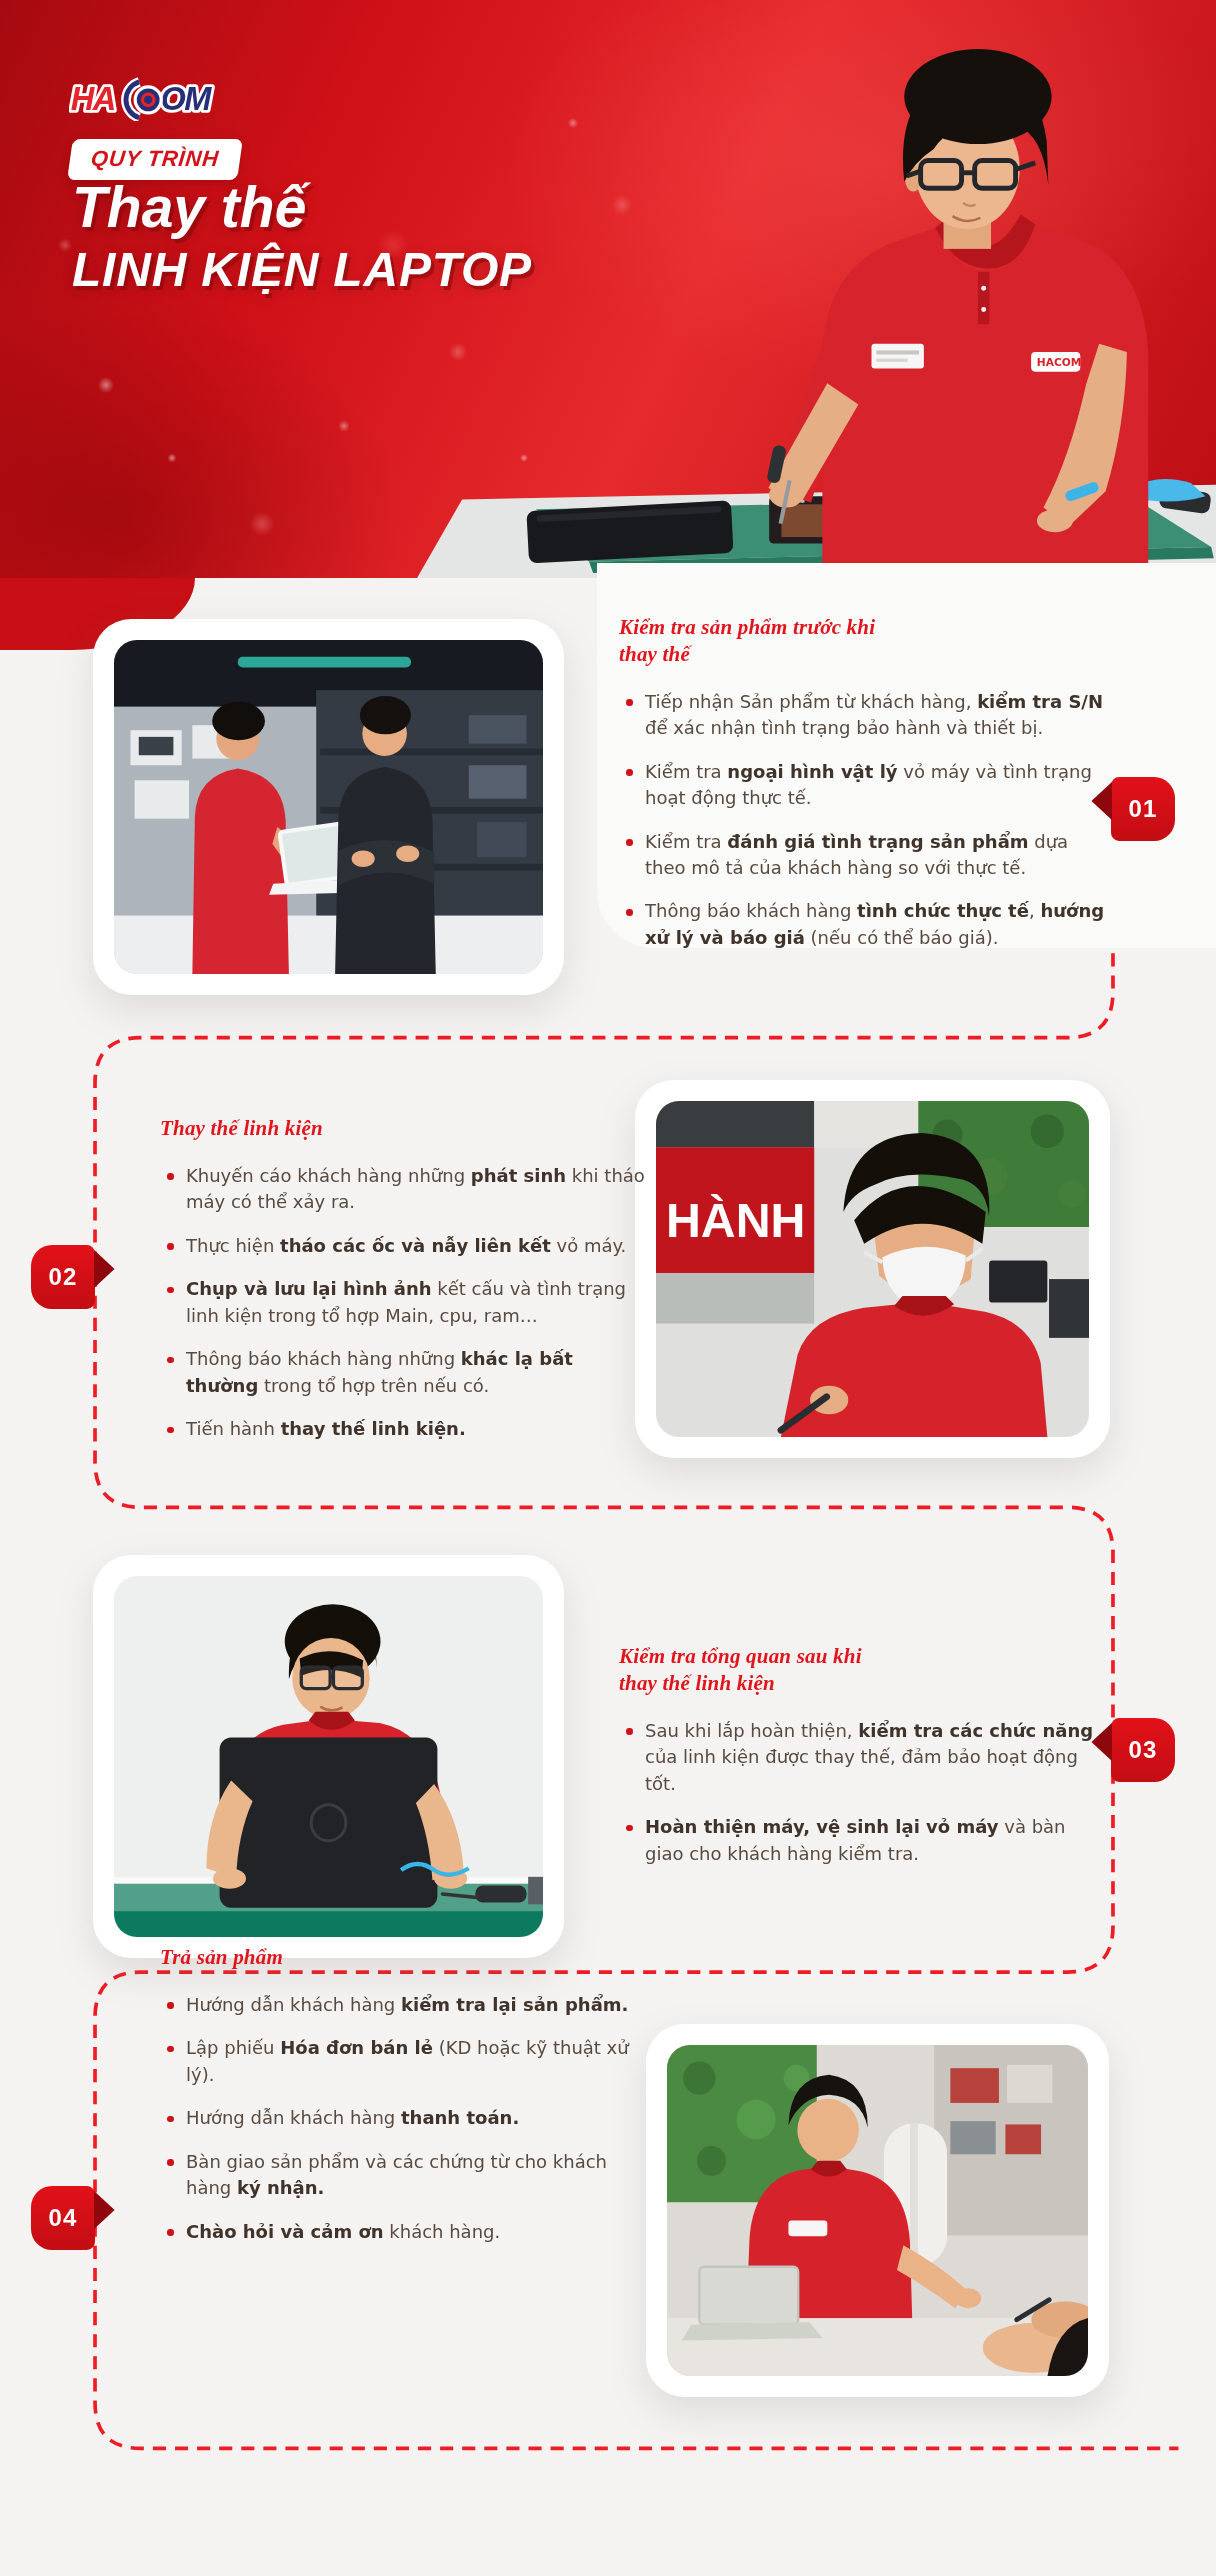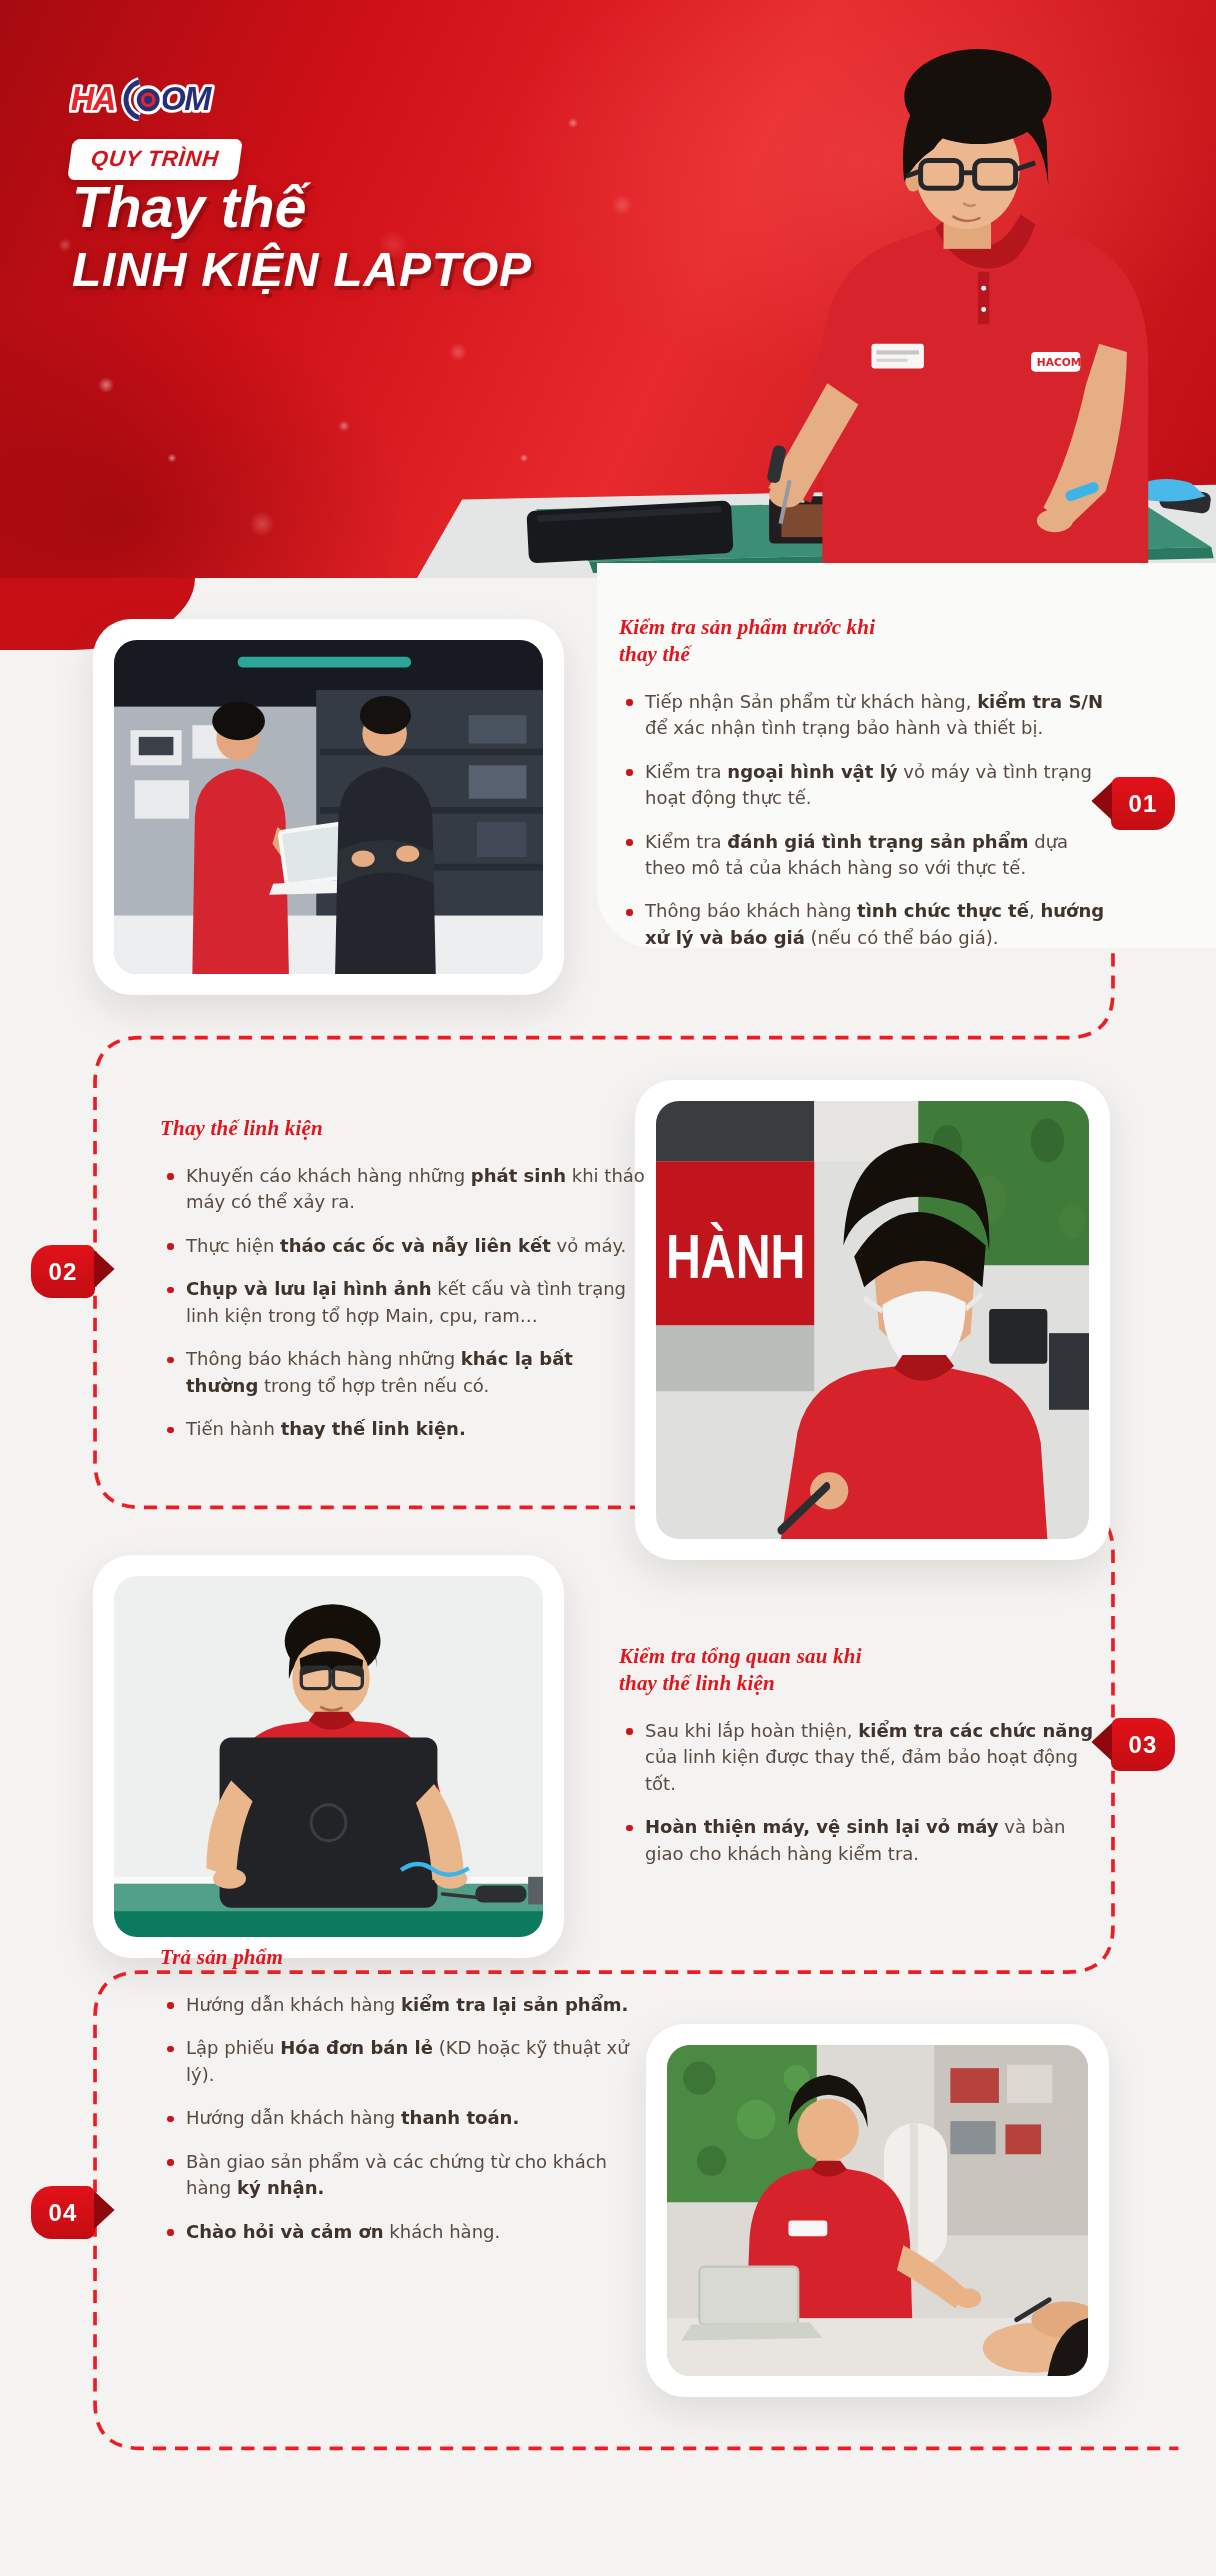--- a/index.html
+++ b/index.html
@@ -33,35 +33,35 @@
   .title1{position:absolute;left:72px;top:178px;color:#fff;font-style:italic;font-weight:900;
       font-size:57px;line-height:1.05;font-family:"Liberation Sans","DejaVu Sans",sans-serif;
       text-shadow:3.3px 4.1px 0 rgba(140,8,10,.6),0 1.6px 13px rgba(0,0,0,.18);}
   .title2{position:absolute;left:72px;top:245px;color:#fff;font-style:italic;font-weight:900;
       font-size:48px;line-height:1.05;letter-spacing:0.8px;font-family:"Liberation Sans","DejaVu Sans",sans-serif;
       text-shadow:3.3px 4.1px 0 rgba(140,8,10,.6),0 1.6px 13px rgba(0,0,0,.18);}
   .hero{position:absolute;left:413px;top:0;width:804px;height:578px;}
 
   
   .flow{position:absolute;left:0;top:0;width:1217px;height:2576px;pointer-events:none;}
-  .badge{position:absolute;width:64px;height:53px;background:linear-gradient(180deg,#e21119,#c30d13);
+  .badge{position:absolute;width:64px;height:64px;background:linear-gradient(180deg,#e21119,#c30d13);
       color:#fff;font-weight:800;font-size:24px;display:flex;align-items:center;justify-content:center;
       letter-spacing:1.2px;z-index:6;font-family:"Liberation Sans","DejaVu Sans",sans-serif;}
   .badge.rside{border-radius:8.2px 21px 21px 8.2px;}
   .badge.lside{border-radius:21px 8.2px 8.2px 21px;}
   .badge .arrow{position:absolute;top:4.9px;width:20.5px;height:38px;background:#8d070c;}
   .badge.rside .arrow{left:-19.6px;clip-path:polygon(100% 0,100% 100%,0 50%);}
   .badge.lside .arrow{right:-19.6px;clip-path:polygon(0 0,100% 50%,0 100%);}
 
   
   .card{position:absolute;background:#fff;border-radius:38px;box-sizing:border-box;padding:21px;
       box-shadow:0 14.7px 36px rgba(125,115,108,.18);z-index:4;}
   .card svg{display:block;width:100%;height:100%;border-radius:23px;}
   #card1{left:93px;top:619px;width:471px;height:376px;}
-  #card2{left:635px;top:1080px;width:475px;height:480px;}
+  #card2{left:635px;top:1080px;width:475px;height:378px;}
   #card3{left:93px;top:1555px;width:471px;height:403px;}
   #card4{left:646px;top:2024px;width:463px;height:373px;}
 
   
   .tb{position:absolute;z-index:5;}
   #tb1{left:619px;top:614px;width:494px;}
   #tb2{left:160px;top:1115px;width:494px;}
   #tb3{left:619px;top:1643px;width:494px;}
   #tb4{left:160px;top:1944px;width:494px;}
   .stitle{margin:0 0 21px 0;color:#e2141c;font-style:italic;font-weight:800;font-size:21px;

